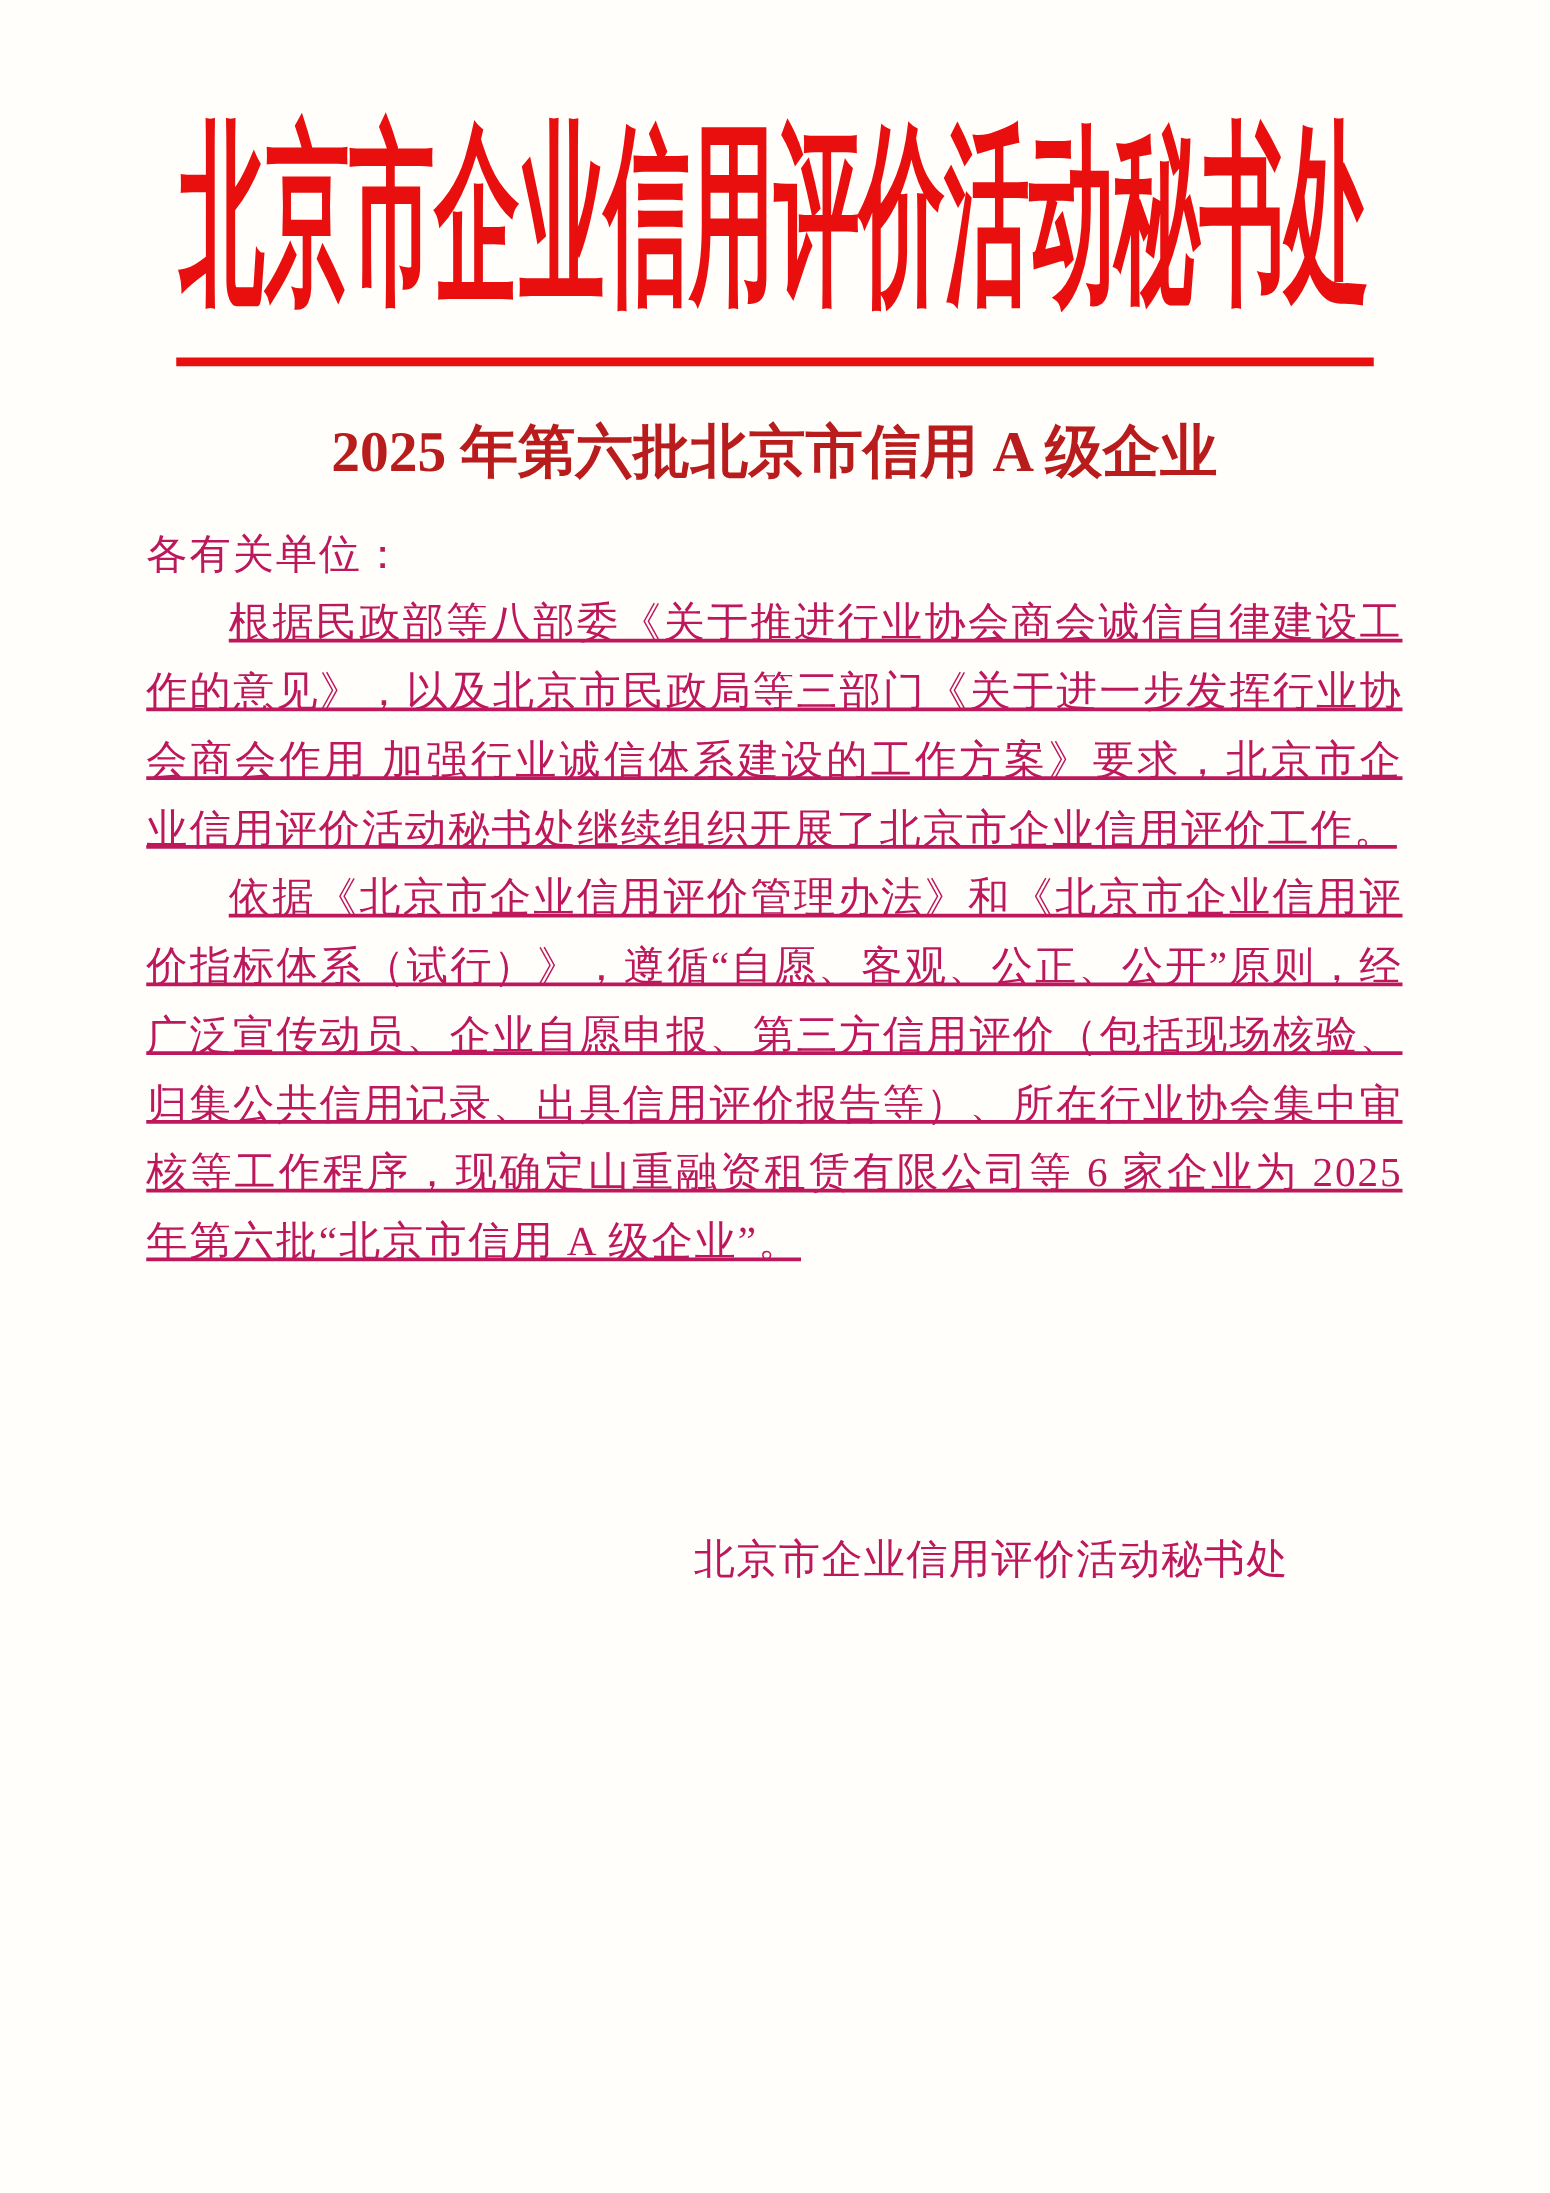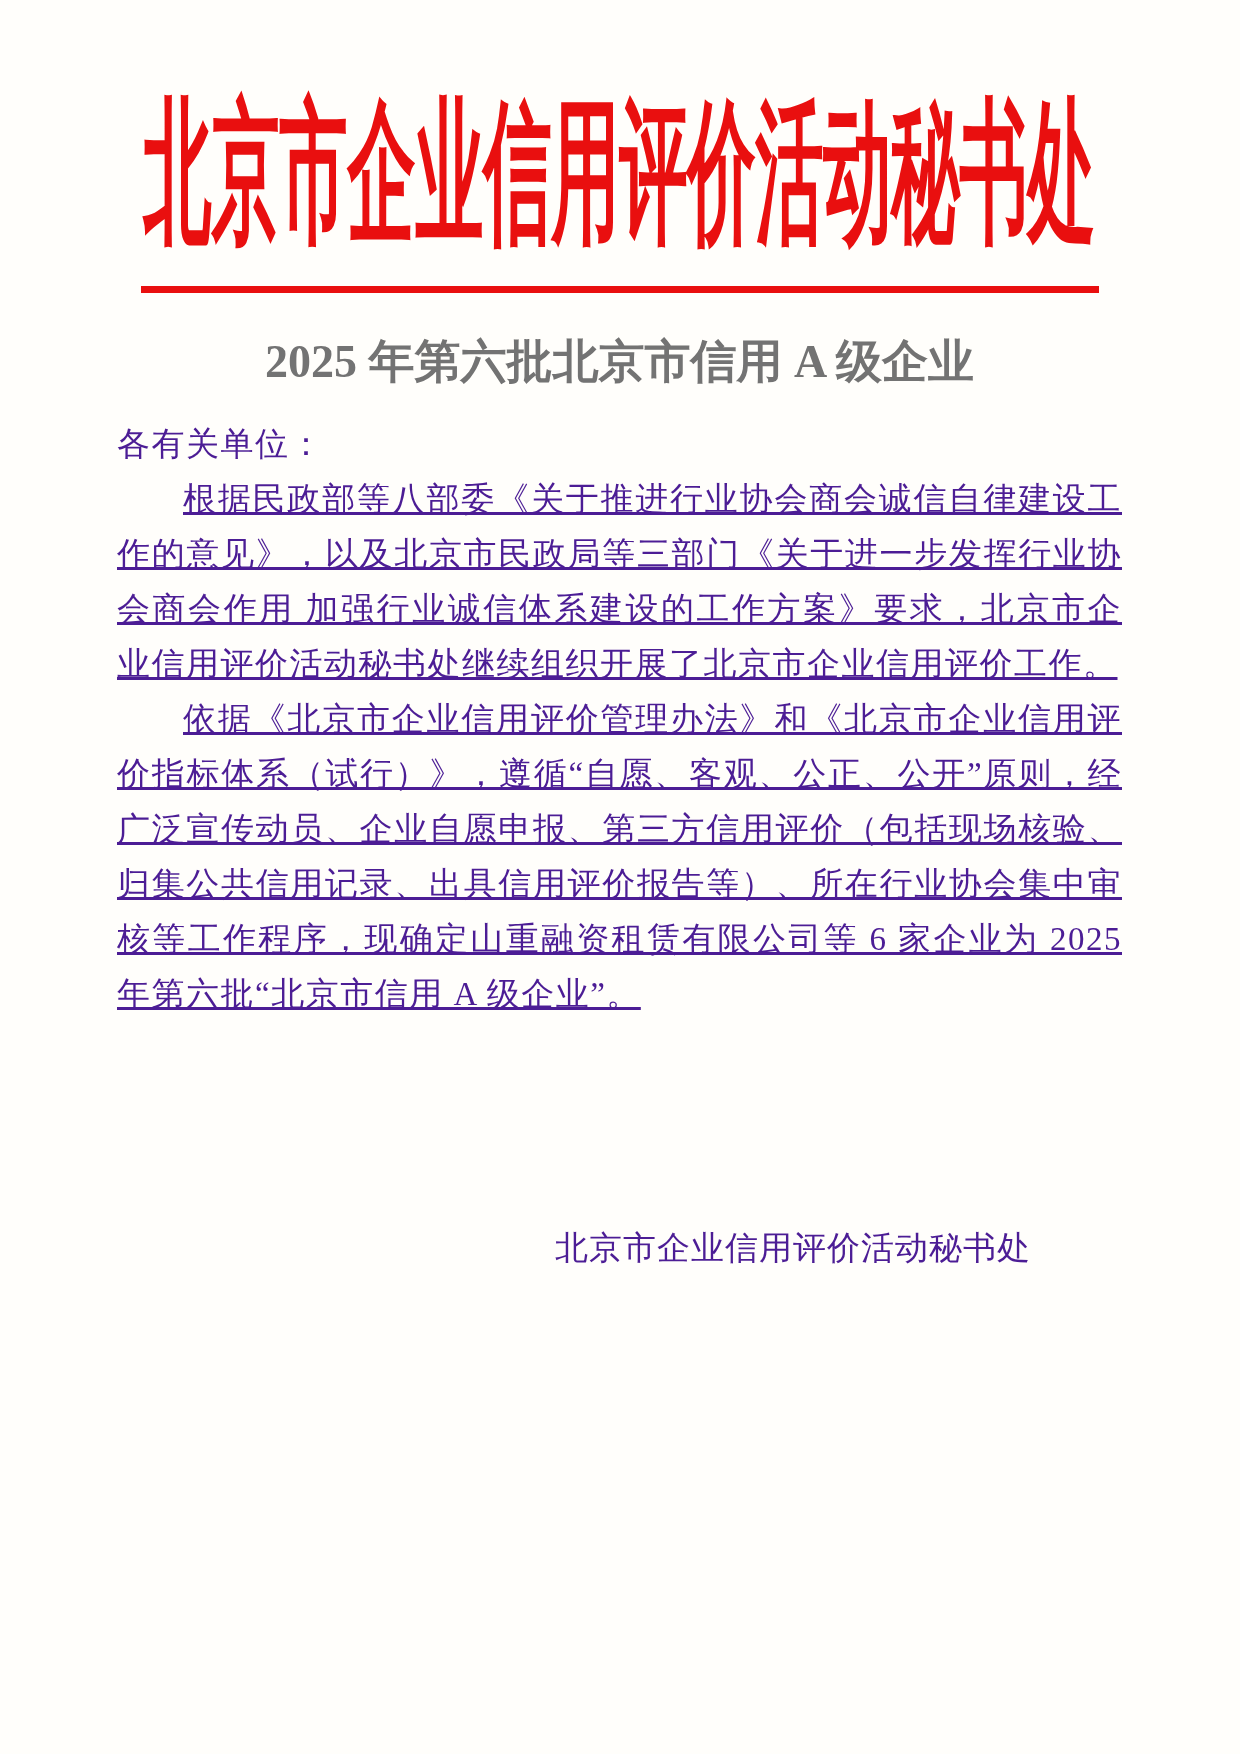--- a/index.html
+++ b/index.html
@@ -46,32 +46,32 @@
     margin: 14px auto 0 auto;
     background: #e90f0f;
   }
   
   .doc-title {
     margin: 40px 0 0 0;
     text-align: center;
     font-size: 46px;
     line-height: 58px;
     font-weight: bold;
-    color: #737373;
+    color: #b91c1c;
   }
   .doc-title .title-line { display: block; }
   
   .body-block {
     margin-top: 26px;
     font-size: 33px;
     line-height: 55px;
     letter-spacing: 1.5px;
     text-align: justify;
     text-justify: inter-character;
-    color: #4c1d95;
+    color: #be185d;
   }
   .body-block p { margin: 0; }
   .salutation { text-indent: 0; }
   .para { text-indent: 66px; text-decoration: underline; }
   .attachment {
     margin-top: 52px !important;
     text-indent: 72px;
     text-align: left;
   }
   

